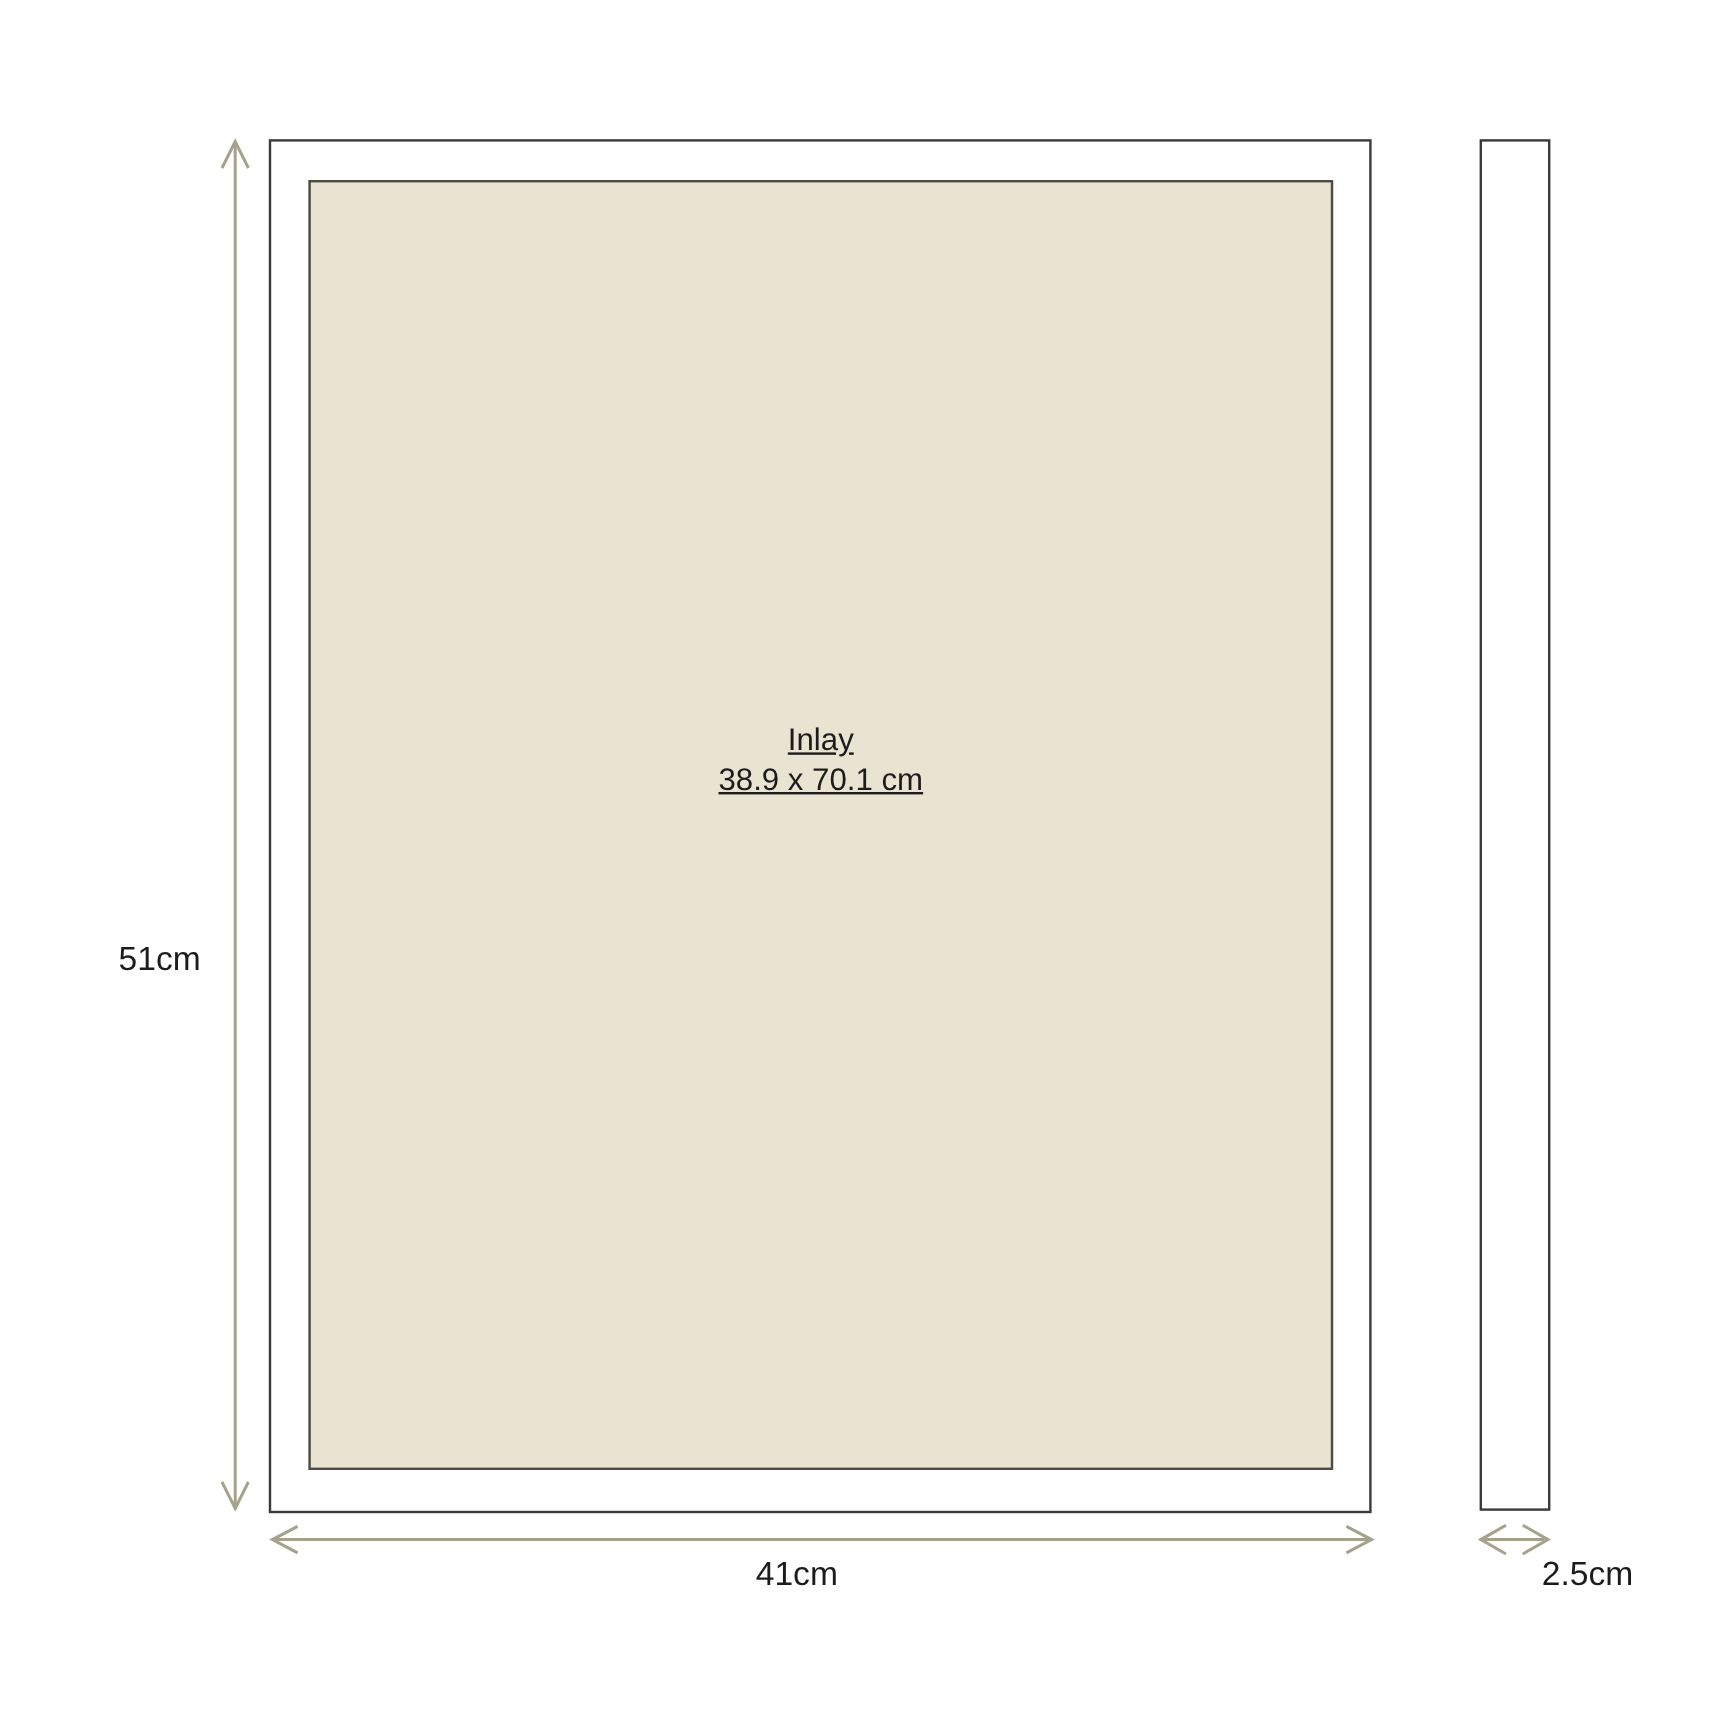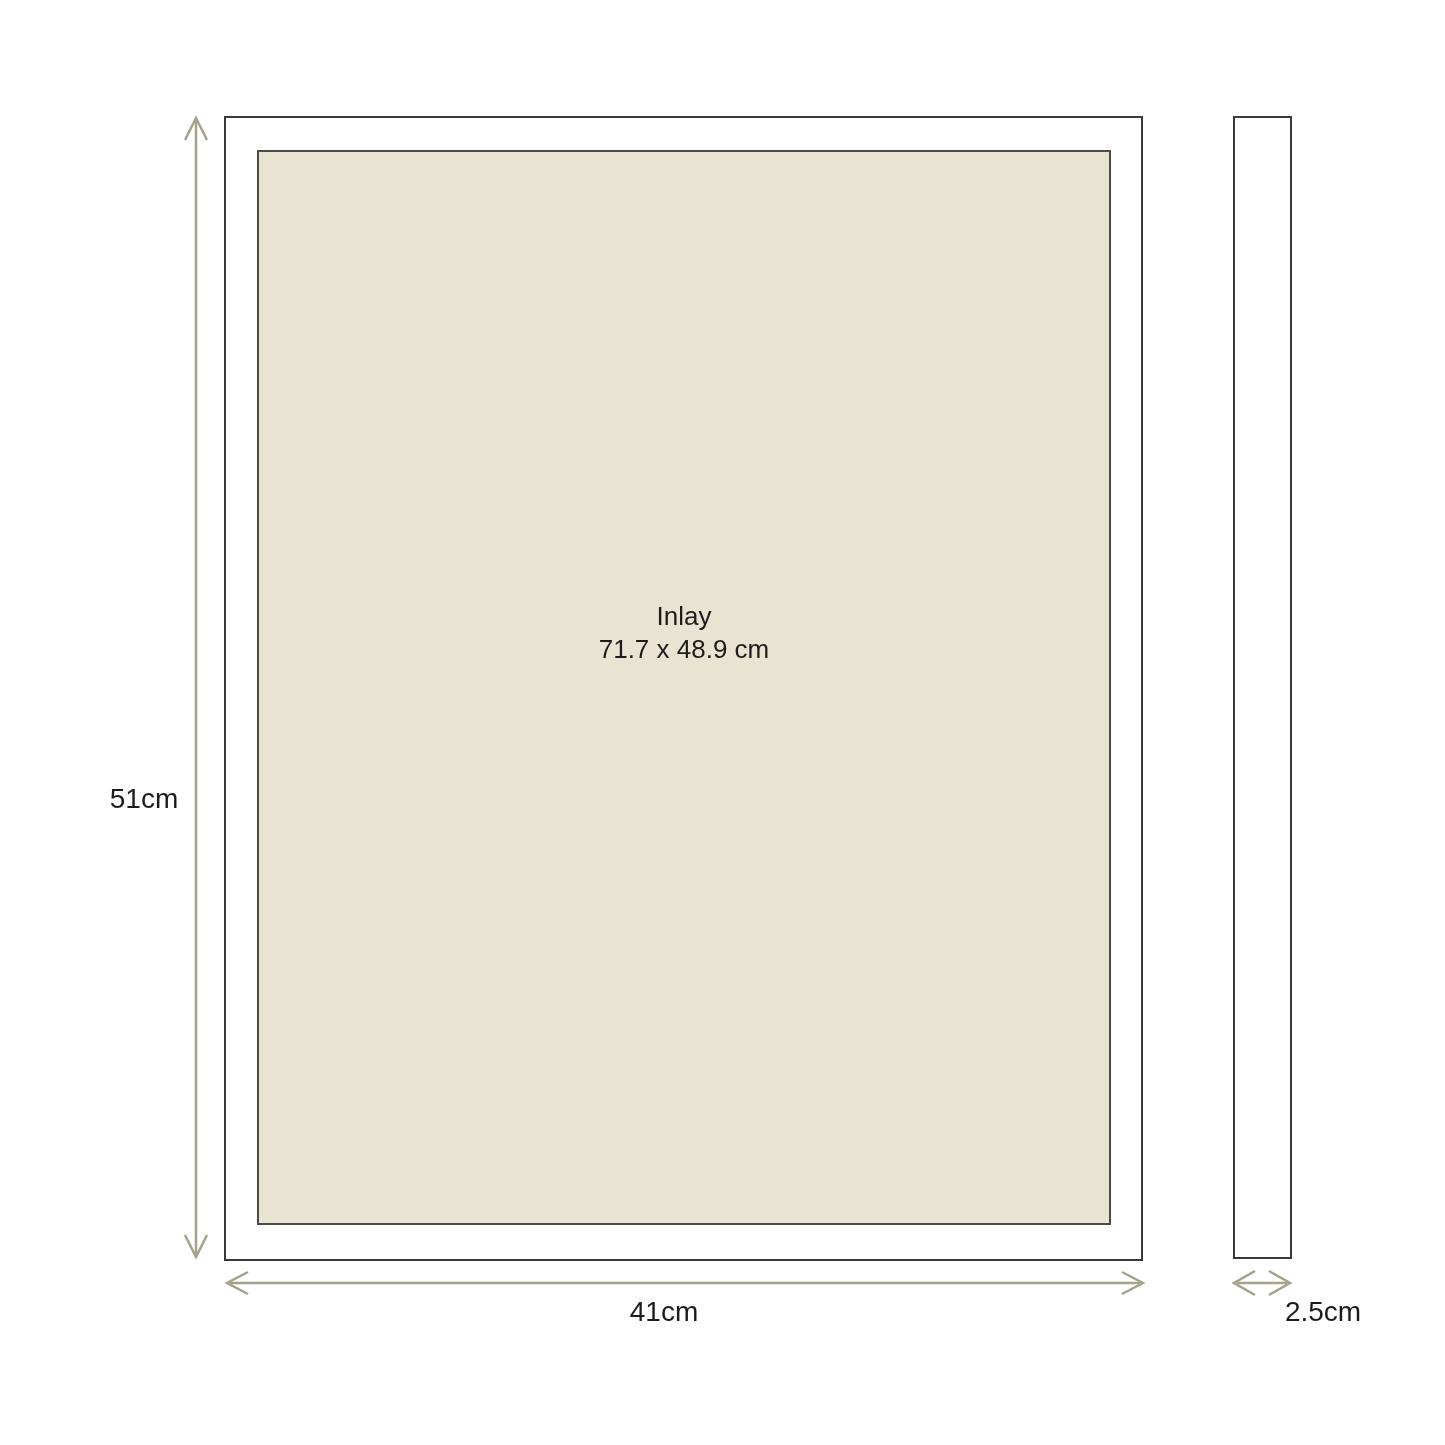--- a/index.html
+++ b/index.html
@@ -50,39 +50,40 @@
   }
   .inlay-text {
     position: absolute;
     left: 0;
     top: 448px;
     width: 100%;
     text-align: center;
     color: var(--label-text, #1c1c1c);
     font-size: 26px;
     line-height: 33px;
+    text-decoration: underline;
   }
   .frame-side {
     position: absolute;
     left: 1233px;
     top: 116px;
     width: 59px;
     height: 1143px;
     box-sizing: border-box;
     border: 2px solid var(--frame-border, #3a3a38);
     background: #ffffff;
   }
   .dim-label {
     position: absolute;
     color: var(--label-text, #1c1c1c);
     font-size: 28px;
     line-height: 30px;
     text-align: center;
   }
-  .dim-label.height { left: 84px;  top: 784px;  width: 120px; }
+  .dim-label.height { left: 73px;  top: 784px;  width: 120px; }
   .dim-label.width  { left: 584px; top: 1297px; width: 160px; }
   .dim-label.depth  { left: 1243px; top: 1297px; width: 160px; }
 </style>
 </head>
 <body>
 
 <div class="canvas">
 
   <svg class="dims" width="1445" height="1445" viewBox="0 0 1445 1445">
 
@@ -103,21 +104,21 @@
       <polyline class="dim-line" points="1255,1271 1234,1283 1255,1295"></polyline>
       <polyline class="dim-line" points="1269,1271 1290,1283 1269,1295"></polyline>
     </g>
   </svg>
 
   <div class="frame-front"></div>
 
   <div class="inlay">
     <div class="inlay-text">
       <div>Inlay</div>
-      <div>71.7 x 48.9 cm</div>
+      <div>38.9 x 70.1 cm</div>
     </div>
   </div>
 
   <div class="frame-side"></div>
 
   <div class="dim-label height">51cm</div>
 
   <div class="dim-label width">41cm</div>
 
   <div class="dim-label depth">2.5cm</div>

